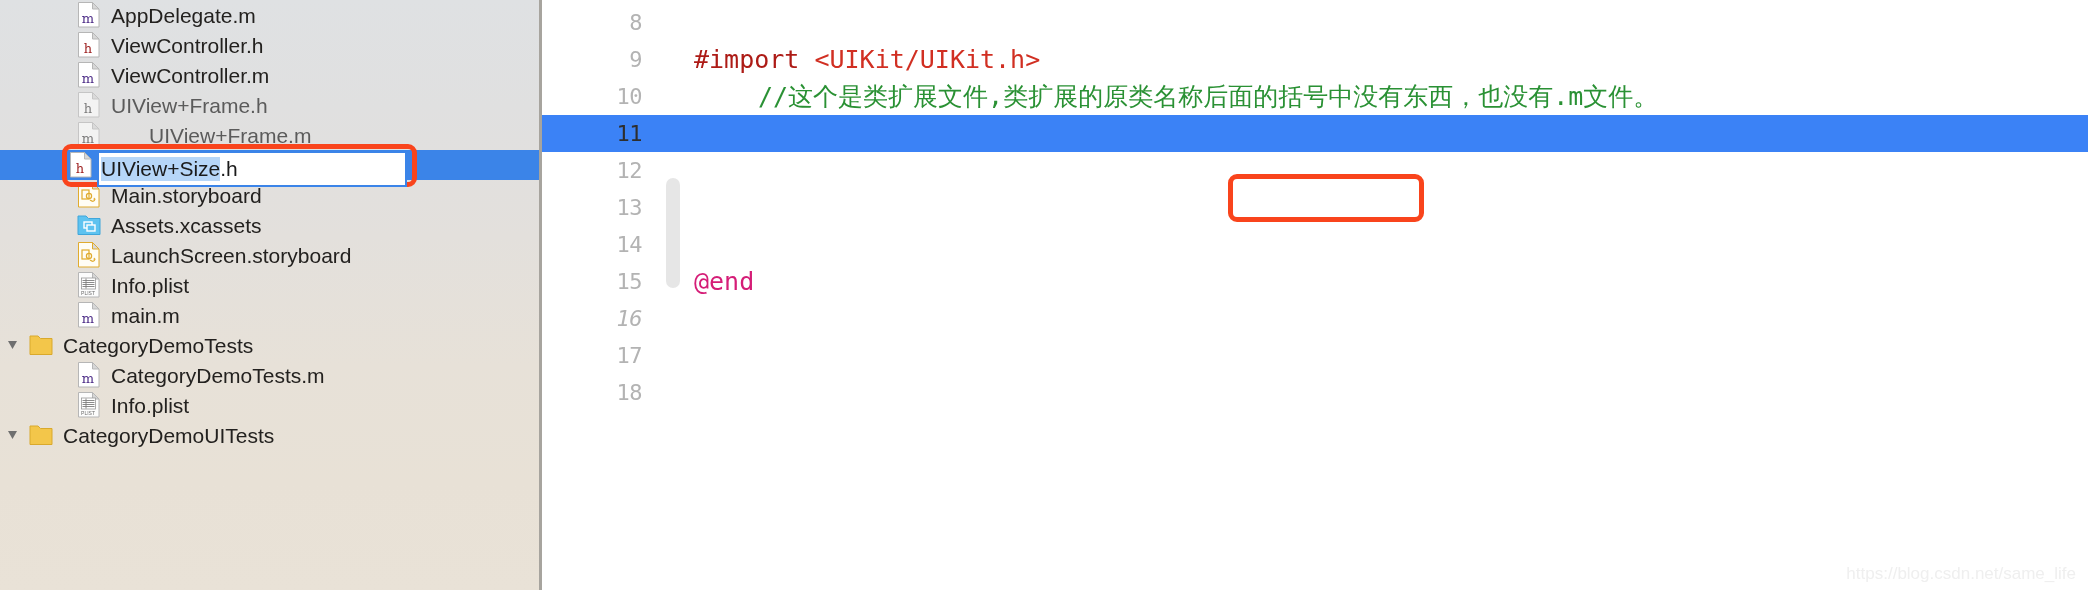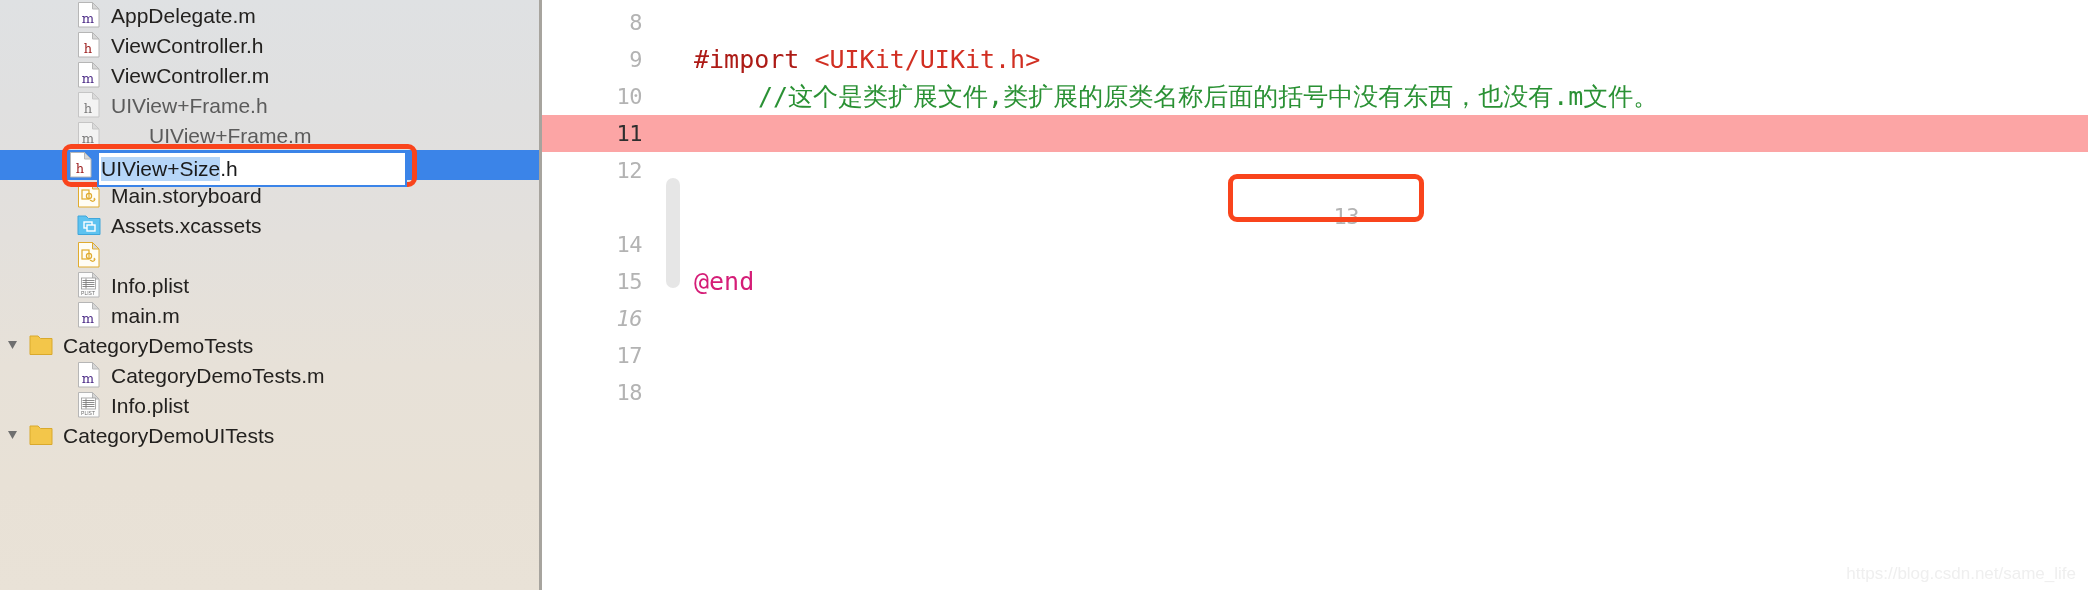--- a/index.html
+++ b/index.html
@@ -121,21 +121,21 @@
     overflow: hidden;
   }
   .code-line {
     position: absolute;
     left: 0;
     width: 100%;
     height: 37px;
     display: flex;
     align-items: center;
   }
-  .code-line.current { background: #fca5a5; }
+  .code-line.current { background: #3b82f6; }
   .gutter {
     width: 112px;
     flex: 0 0 112px;
     text-align: right;
     padding-right: 12px;
     box-sizing: border-box;
     font-family: "DejaVu Sans Mono", monospace;
     font-size: 22px;
     color: #b3b3b3;
     letter-spacing: -0.5px;
@@ -307,20 +307,21 @@
           <div class="icon-slot">
             <svg width="24" height="28" viewBox="0 0 24 28">
               <path d="M1.5 1.5 h14 l6.5 6.5 v18 h-20.5 z" fill="#fffdf5" stroke="#e0ab2e" stroke-width="1"></path>
               <path d="M15.5 1.5 l6.5 6.5 h-6.5 z" fill="#d7d7d7" stroke="#e0ab2e" stroke-width="1"></path>
               <rect x="5" y="9" width="7" height="9" fill="none" stroke="#e0ab2e" stroke-width="1.2"></rect>
               <circle cx="12" cy="15" r="2.6" fill="none" stroke="#e0ab2e" stroke-width="1.2"></circle>
               <path d="M13 19 q4 3 5 -1" fill="none" stroke="#e0ab2e" stroke-width="1.2"></path>
               <path d="M17 16.5 l1.6 1.6 l-2.2 0.7 z" fill="#e0ab2e"></path>
             </svg>
           </div>
+          <span class="nav-label">LaunchScreen.storyboard</span>
         </div>
         <div class="nav-row" style="top: 270px;">
           <div style="width: 48px; flex: 0 0 48px;"></div>
           <div class="disclosure"></div>
           <div class="icon-slot">
             <svg width="24" height="28" viewBox="0 0 24 28">
               <path d="M1.5 1.5 h14 l6.5 6.5 v18 h-20.5 z" fill="#fcfcfc" stroke="#b6b6b6" stroke-width="1"></path>
               <path d="M15.5 1.5 l6.5 6.5 h-6.5 z" fill="#d7d7d7" stroke="#b6b6b6" stroke-width="1"></path>
               <rect x="4.5" y="7" width="14" height="11" fill="#ffffff" stroke="#9a9a9a" stroke-width="0.8"></rect>
               <g stroke="#7e7e7e" stroke-width="0.9">
@@ -444,21 +445,21 @@
         </div>
         <div class="code-line current" style="top: 115px;">
           <div class="gutter">11</div>
           <div class="ribbon-col"></div>
         </div>
         <div class="code-line" style="top: 152px;">
           <div class="gutter">12</div>
           <div class="ribbon-col"></div>
           <div class="code-text"></div>
         </div>
-        <div class="code-line" style="top: 204px; flex-direction: column;">
+        <div class="code-line" style="top: 189px;">
           <div class="gutter">13</div>
           <div class="ribbon-col"></div>
         </div>
         <div class="code-line" style="top: 226px;">
           <div class="gutter">14</div>
           <div class="ribbon-col"></div>
           <div class="code-text"></div>
         </div>
         <div class="code-line" style="top: 263px;">
           <div class="gutter">15</div>

